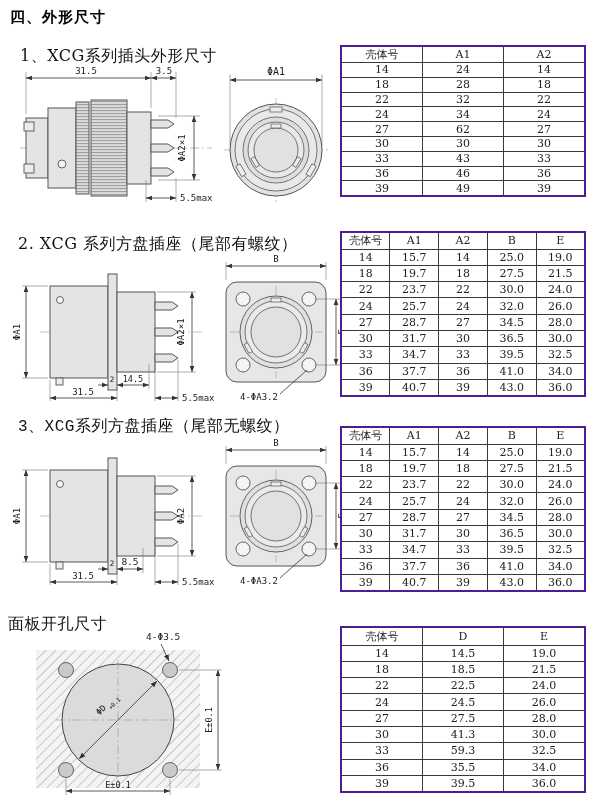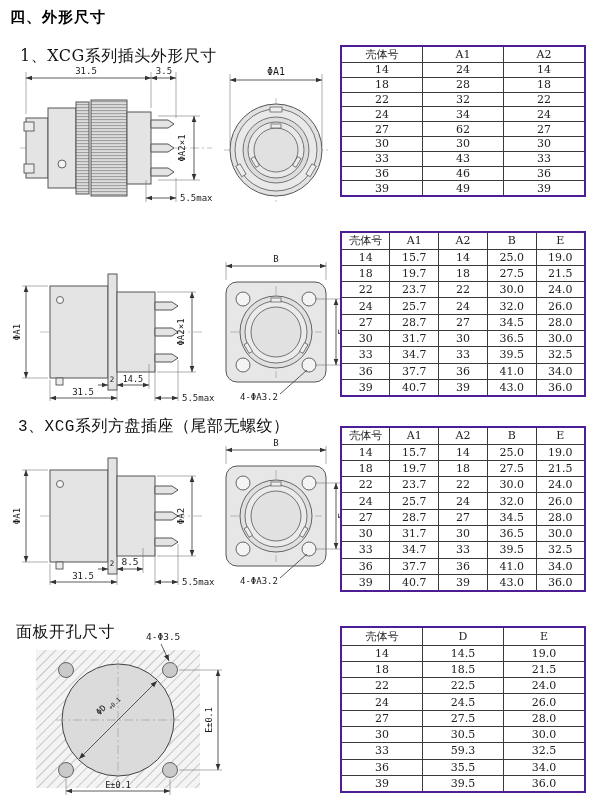--- a/index.html
+++ b/index.html
@@ -171,20 +171,21 @@
           <td>36</td>
         </tr>
         <tr>
           <td>39</td>
           <td>49</td>
           <td>39</td>
         </tr>
       </tbody>
     </table>
 
+  <div class="sec-label" style="left:18px; top:234px;">2. XCG 系列方盘插座（尾部有螺纹）</div>
 
   <svg class="drawing" style="left:12px; top:252px;" width="335" height="152" viewBox="0 0 335 152">
     <defs>
       <marker id="arr2" viewBox="0 0 10 10" refX="9" refY="5" markerWidth="9" markerHeight="9" orient="auto-start-reverse">
         <path d="M0,1.5 L9,5 L0,8.5 z" fill="#333"></path>
       </marker>
     </defs>
 
     <g>
       <line class="cline" x1="28" y1="80" x2="190" y2="80"></line>
@@ -495,21 +496,21 @@
         <tr>
           <td>39</td>
           <td>40.7</td>
           <td>39</td>
           <td>43.0</td>
           <td>36.0</td>
         </tr>
       </tbody>
     </table>
 
-  <div class="sec-label" style="left:16px; top:614px;margin-top:8px;">面板开孔尺寸</div>
+  <div class="sec-label" style="left:8px; top:614px;">面板开孔尺寸</div>
 
   <svg class="drawing" style="left:18px; top:628px;" width="235" height="172" viewBox="0 0 235 172">
     <defs>
       <marker id="arr4" viewBox="0 0 10 10" refX="9" refY="5" markerWidth="9" markerHeight="9" orient="auto-start-reverse">
         <path d="M0,1.5 L9,5 L0,8.5 z" fill="#333"></path>
       </marker>
       <pattern id="hat" width="7" height="7" patternUnits="userSpaceOnUse" patternTransform="rotate(45)">
         <rect width="7" height="7" fill="#f4f4f4"></rect>
         <line x1="0" y1="0" x2="0" y2="7" stroke="#999" stroke-width="1"></line>
       </pattern>
@@ -577,21 +578,21 @@
           <td>24.5</td>
           <td>26.0</td>
         </tr>
         <tr>
           <td>27</td>
           <td>27.5</td>
           <td>28.0</td>
         </tr>
         <tr>
           <td>30</td>
-          <td>30.5</td>
+          <td>41.3</td>
           <td>30.0</td>
         </tr>
         <tr>
           <td>33</td>
           <td>59.3</td>
           <td>32.5</td>
         </tr>
         <tr>
           <td>36</td>
           <td>35.5</td>

